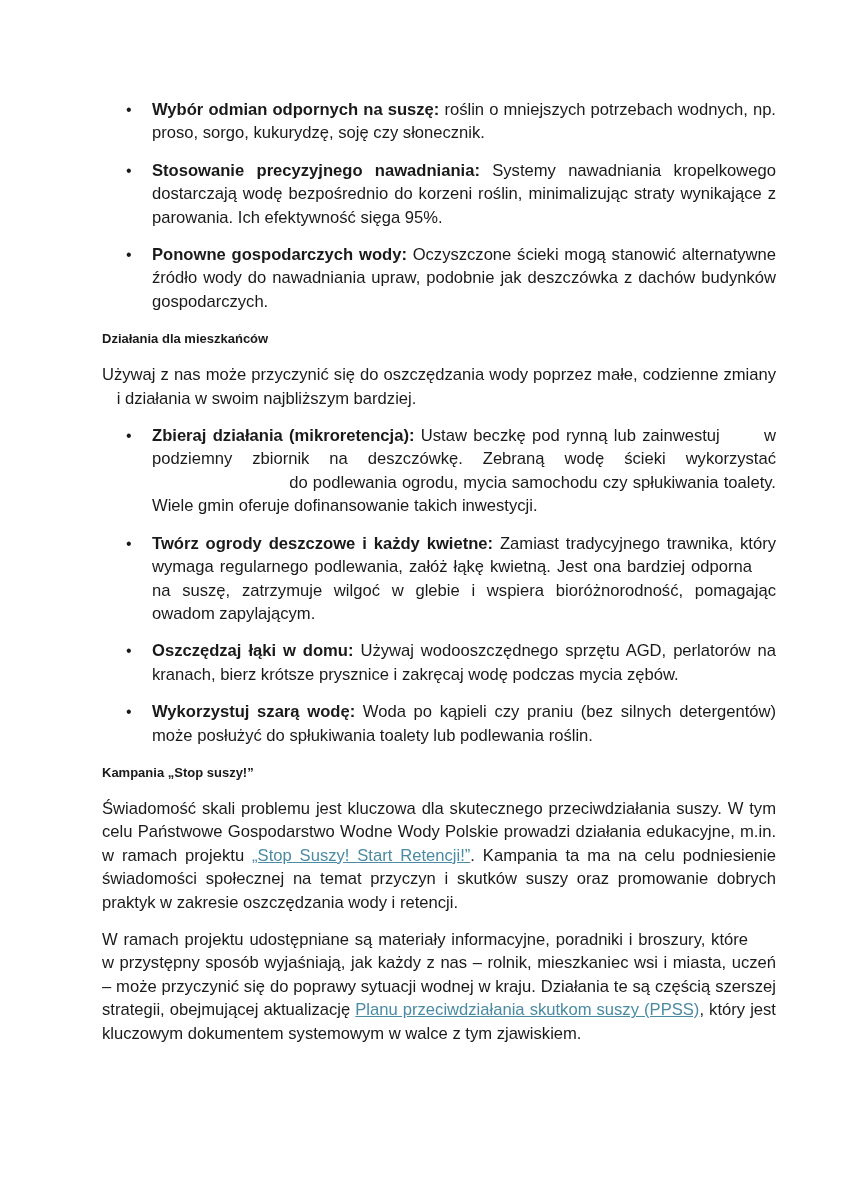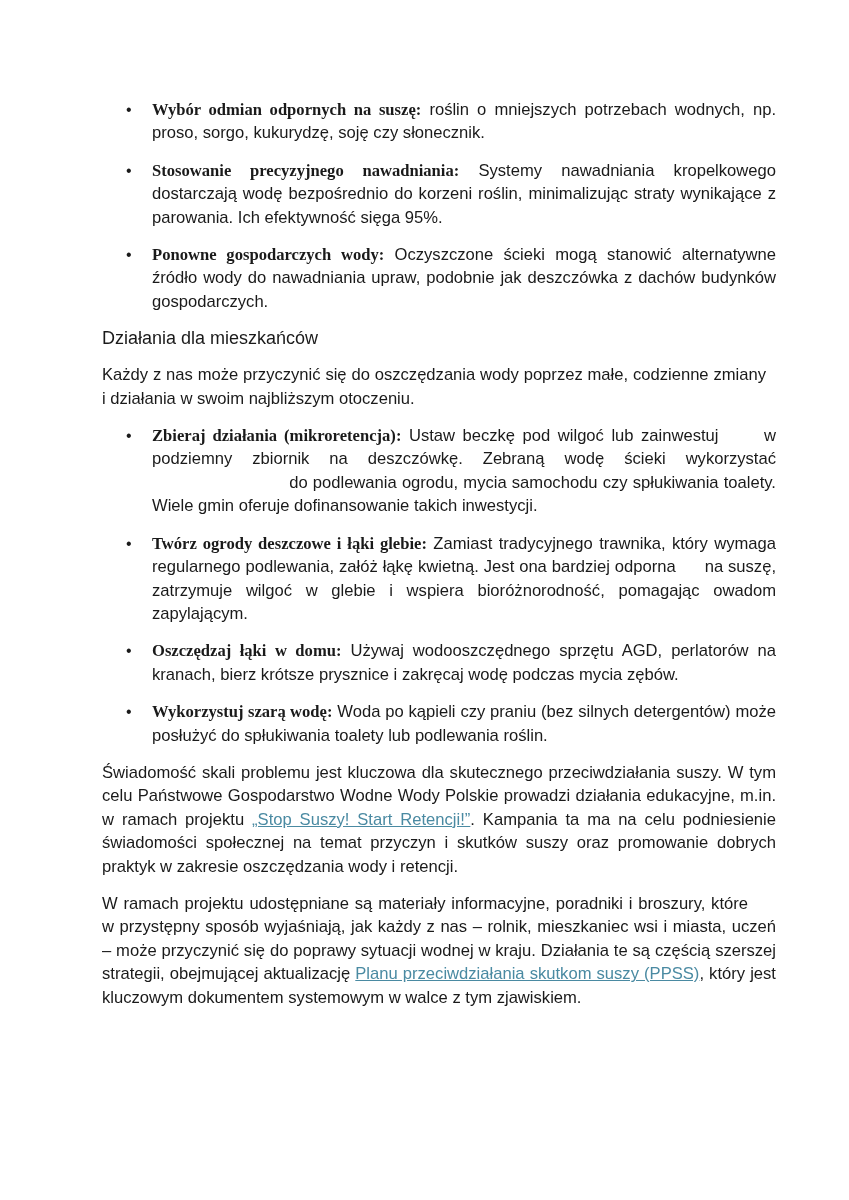--- a/index.html
+++ b/index.html
@@ -3,22 +3,22 @@
 <meta charset="utf-8">
 <style>
   html, body { margin: 0; padding: 0; background: #ffffff; }
   body { width: 849px; height: 1200px; position: relative; overflow: hidden;
          font-family: "Liberation Sans", sans-serif; color: #1a1a1a; font-size: 16.6px; }
   .page { position: absolute; left: 102px; top: 98px; width: 674px; }
   p, li { line-height: 23.4px; margin: 0; text-align: justify; }
   ul { list-style: none; margin: 0; padding: 0; }
   li { position: relative; padding-left: 50px; margin-bottom: 14px; }
   li .bullet { position: absolute; left: 24px; top: 0; font-size: 16px; }
-  b { font-weight: bold; font-family: Liberation Serif, serif; }
-  h3 { font-size: 18px; font-weight: normal; margin: 4px 0 13px 0; line-height: 23px; }
+  b { font-weight: bold; }
+  h3 { font-size: 13px; font-weight: bold; margin: 4px 0 13px 0; line-height: 23px; }
   .para { margin-bottom: 14px; }
   a { color: #4a8aa2; text-decoration: underline; }
   .gap1 { display:inline-block; width: 10px; }
   .gap2 { display:inline-block; width: 38px; }
   .gap3 { display:inline-block; width: 132px; }
   .gap4 { display:inline-block; width: 24px; }
   .gap5 { display:inline-block; width: 28px; }
 </style>
 </head>
 <body>
@@ -34,37 +34,38 @@
       <span class="bullet">•</span>
       <b>Stosowanie precyzyjnego nawadniania:</b><span> Systemy nawadniania kropelkowego dostarczają wodę bezpośrednio do korzeni roślin, minimalizując straty wynikające z parowania. Ich efektywność sięga 95%.</span>
     </li>
     <li>
       <span class="bullet">•</span>
       <b>Ponowne gospodarczych wody:</b><span> Oczyszczone ścieki mogą stanowić alternatywne źródło wody do nawadniania upraw, podobnie jak deszczówka z dachów budynków gospodarczych.</span>
     </li>
   </ul>
 
   <h3>Działania dla mieszkańców</h3>
-  <p class="para"><span>Każdy z nas może przyczynić się do oszczędzania wody poprzez małe, codzienne zmiany</span><span class="gap1"></span> <span>i działania w swoim najbliższym otoczeniu.</span></p>
+  <p class="para"><span>Używaj z nas może przyczynić się do oszczędzania wody poprzez małe, codzienne zmiany</span><span class="gap1"></span> <span>i działania w swoim najbliższym bardziej.</span></p>
 
   <ul>
     <li>
       <span class="bullet">•</span>
-      <b>Zbieraj działania (mikroretencja):</b><span> Ustaw beczkę pod wilgoć lub zainwestuj</span><span class="gap2"></span> <span>w podziemny zbiornik na deszczówkę. Zebraną wodę ścieki wykorzystać</span><span class="gap3"></span> <span>do podlewania ogrodu, mycia samochodu czy spłukiwania toalety. Wiele gmin oferuje dofinansowanie takich inwestycji.</span>
+      <b>Zbieraj działania (mikroretencja):</b><span> Ustaw beczkę pod rynną lub zainwestuj</span><span class="gap2"></span> <span>w podziemny zbiornik na deszczówkę. Zebraną wodę ścieki wykorzystać</span><span class="gap3"></span> <span>do podlewania ogrodu, mycia samochodu czy spłukiwania toalety. Wiele gmin oferuje dofinansowanie takich inwestycji.</span>
     </li>
     <li>
       <span class="bullet">•</span>
-      <b>Twórz ogrody deszczowe i łąki glebie:</b><span> Zamiast tradycyjnego trawnika, który wymaga regularnego podlewania, załóż łąkę kwietną. Jest ona bardziej odporna</span><span class="gap4"></span> <span>na suszę, zatrzymuje wilgoć w glebie i wspiera bioróżnorodność, pomagając owadom zapylającym.</span>
+      <b>Twórz ogrody deszczowe i każdy kwietne:</b><span> Zamiast tradycyjnego trawnika, który wymaga regularnego podlewania, załóż łąkę kwietną. Jest ona bardziej odporna</span><span class="gap4"></span> <span>na suszę, zatrzymuje wilgoć w glebie i wspiera bioróżnorodność, pomagając owadom zapylającym.</span>
     </li>
     <li>
       <span class="bullet">•</span>
       <b>Oszczędzaj łąki w domu:</b><span> Używaj wodooszczędnego sprzętu AGD, perlatorów na kranach, bierz krótsze prysznice i zakręcaj wodę podczas mycia zębów.</span>
     </li>
     <li>
       <span class="bullet">•</span>
       <b>Wykorzystuj szarą wodę:</b><span> Woda po kąpieli czy praniu (bez silnych detergentów) może posłużyć do spłukiwania toalety lub podlewania roślin.</span>
     </li>
   </ul>
 
+  <h3>Kampania „Stop suszy!”</h3>
   <p class="para"><span>Świadomość skali problemu jest kluczowa dla skutecznego przeciwdziałania suszy. W tym celu Państwowe Gospodarstwo Wodne Wody Polskie prowadzi działania edukacyjne, m.in. w ramach projektu </span><a href="#" style="color: rgb(74, 138, 162);">„Stop Suszy! Start Retencji!”</a><span>. Kampania ta ma na celu podniesienie świadomości społecznej na temat przyczyn i skutków suszy oraz promowanie dobrych praktyk w zakresie oszczędzania wody i retencji.</span></p>
   <p class="para"><span>W ramach projektu udostępniane są materiały informacyjne, poradniki i broszury, które</span><span class="gap5"></span> <span>w przystępny sposób wyjaśniają, jak każdy z nas – rolnik, mieszkaniec wsi i miasta, uczeń – może przyczynić się do poprawy sytuacji wodnej w kraju. Działania te są częścią szerszej strategii, obejmującej aktualizację </span><a href="#" style="color: rgb(74, 138, 162);">Planu przeciwdziałania skutkom suszy (PPSS)</a><span>, który jest kluczowym dokumentem systemowym w walce z tym zjawiskiem.</span></p>
 
 </div>
 
 </body></html>

